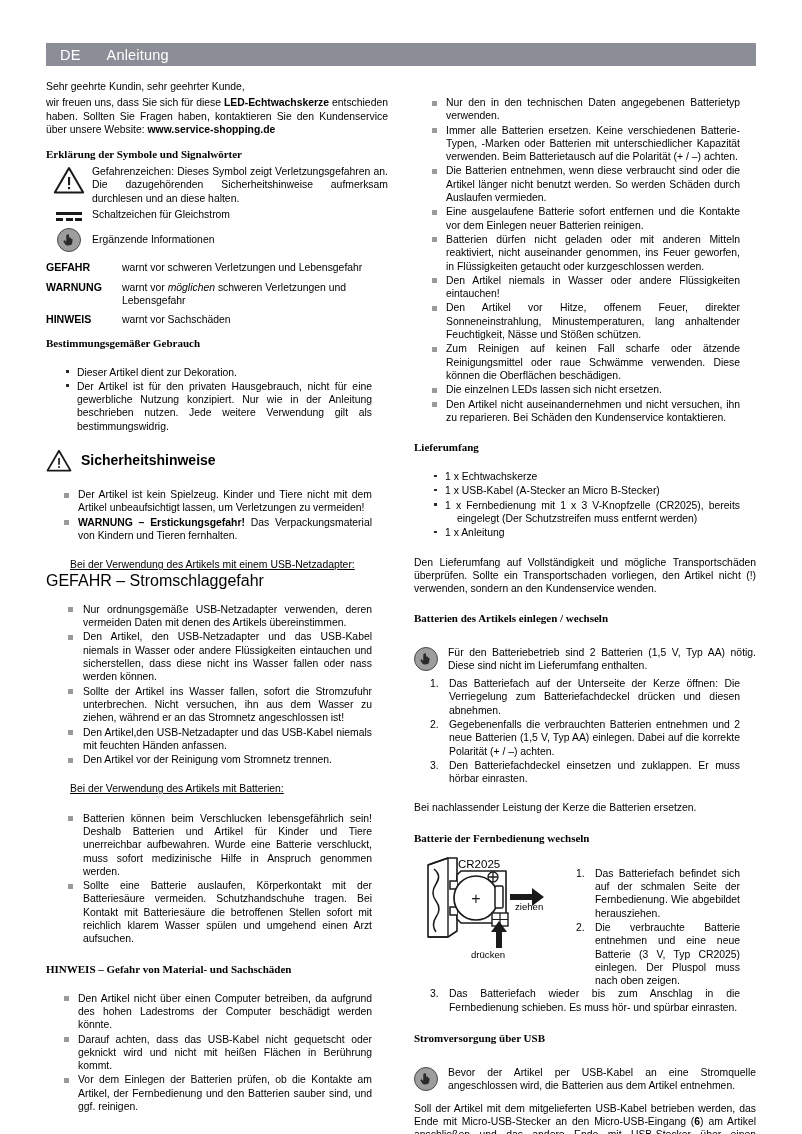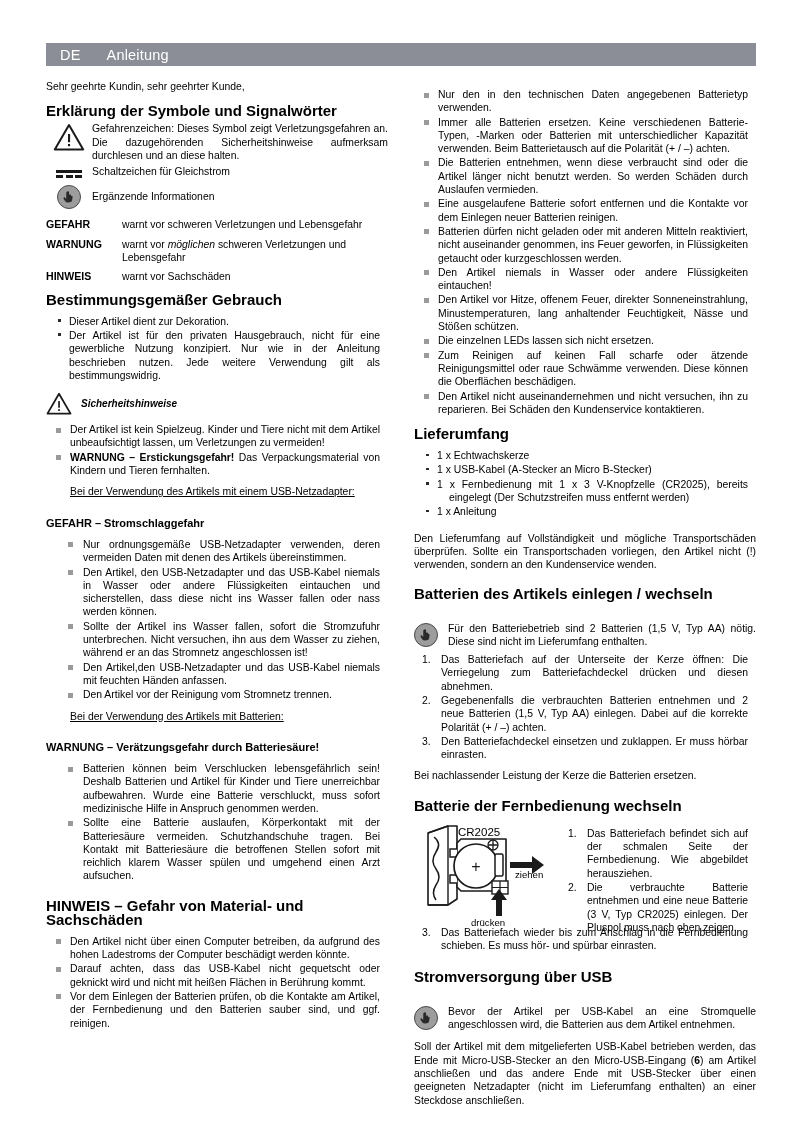--- a/index.html
+++ b/index.html
@@ -42,41 +42,42 @@
   .col {
     position: absolute;
     top: 80px;
     width: 342px;
     font-size: 10.4px;
     line-height: 13.3px;
   }
   .col-left  { left: 46px; }
   .col-right { left: 414px; }
 
-  p, ul, ol { margin: 8px; padding: 0; }
+  p, ul, ol { margin: 16px; padding: 0; }
 
   .para {
     text-align: justify;
     text-justify: inter-word;
     margin-bottom: 0px;
   }
   .para.nojust { text-align: left; }
 
   h2.sec {
-    font-size: 15px;
+    font-size: 11px;
     font-weight: bold;
     margin: 11px 0 3px 0;
     line-height: 14px;
+    font-family: Liberation Serif, serif;
   }
   h2.sec.tight { margin-top: 9px; }
 
   .subhead {
-    font-weight: bold;
-    font-size: 11px;
-    margin-top: 18px;
+    font-weight: normal;
+    font-size: 16px;
+    margin-top: 2px;
   }
   .underline-head {
     text-decoration: underline;
     font-size: 10.4px;
     margin-top: 8px;
     padding-left: 24px;
   }
 
   
   .sq-list, .dot-list, .num-list { list-style: none; }
@@ -166,21 +167,21 @@
     width: 76px; flex: 0 0 76px;
     font-weight: bold; font-size: 10.6px;
   }
   .sigdesc { flex: 1; }
 
   
   .icon-head {
     display: flex; align-items: center; gap: 9px;
     margin-top: 10px; margin-bottom: 3px;
   }
-  .icon-head .ih-text { font-weight: bold; font-size: 10px; font-style: italic; }
+  .icon-head .ih-text { font-weight: bold; font-size: 14px; }
 
   
   .note-row { display: flex; margin-top: 21px; align-items: flex-start; }
   .note-icon { flex: 0 0 34px; padding-top: 1px; }
   .note-text { flex: 1; text-align: justify; }
 
   
   .fig-block {
     display: flex;
     margin-top: 6px;
@@ -201,20 +202,23 @@
 
   <div class="header-bar">
     <span class="hb-lang">DE</span>
     <span class="hb-title">Anleitung</span>
   </div>
 
   <div class="col col-left">
 
     <div class="para nojust">Sehr geehrte Kundin, sehr geehrter Kunde,</div>
 
+    <div class="para" style="margin-top:3px;">
+      <span>wir freuen uns, dass Sie sich für diese </span><b>LED-Echtwachskerze</b><span> entschieden haben. Sollten Sie Fragen haben, kontaktieren Sie den Kundenservice über unsere Website: </span><b>www.service-shopping.de</b>
+    </div>
 
     <h2 class="sec">Erklärung der Symbole und Signalwörter</h2>
 
     <div class="sym-row">
       <div class="sym-icon-cell">
         <svg class="warn-tri" width="32" height="28" viewBox="0 0 32 28">
           <path d="M16 2 L30.2 26.4 L1.8 26.4 Z" fill="none" stroke="#1a1a1a" stroke-width="2" stroke-linejoin="round"></path>
           <rect x="15" y="11" width="2.1" height="8.2" fill="#1a1a1a"></rect>
           <rect x="15" y="21" width="2.1" height="2.2" fill="#1a1a1a"></rect>
         </svg>
@@ -287,21 +291,20 @@
 
     <ul class="sq-list indent">
       <li><span class="bullet"></span><span>Nur ordnungsgemäße USB-Netzadapter verwenden, deren vermeiden Daten mit denen des Artikels übereinstimmen.</span></li>
       <li><span class="bullet"></span><span>Den Artikel, den USB-Netzadapter und das USB-Kabel niemals in Wasser oder andere Flüssigkeiten eintauchen und sicherstellen, dass diese nicht ins Wasser fallen oder nass werden können.</span></li>
       <li><span class="bullet"></span><span>Sollte der Artikel ins Wasser fallen, sofort die Stromzufuhr unterbrechen. Nicht versuchen, ihn aus dem Wasser zu ziehen, während er an das Stromnetz angeschlossen ist!</span></li>
       <li><span class="bullet"></span><span>Den Artikel,den USB-Netzadapter und das USB-Kabel niemals mit feuchten Händen anfassen.</span></li>
       <li><span class="bullet"></span><span>Den Artikel vor der Reinigung vom Stromnetz trennen.</span></li>
     </ul>
 
     <div class="underline-head">Bei der Verwendung des Artikels mit Batterien:</div>
-    <div class="subhead">WARNUNG – Verätzungsgefahr durch Batteriesäure!</div>
 
     <ul class="sq-list indent">
       <li><span class="bullet"></span><span>Batterien können beim Verschlucken lebensgefährlich sein! Deshalb Batterien und Artikel für Kinder und Tiere unerreichbar aufbewahren. Wurde eine Batterie verschluckt, muss sofort medizinische Hilfe in Anspruch genommen werden.</span></li>
       <li><span class="bullet"></span><span>Sollte eine Batterie auslaufen, Körperkontakt mit der Batteriesäure vermeiden. Schutzhandschuhe tragen. Bei Kontakt mit Batteriesäure die betroffenen Stellen sofort mit reichlich klarem Wasser spülen und umgehend einen Arzt aufsuchen.</span></li>
     </ul>
 
     <h2 class="sec" style="margin-top:16px;">HINWEIS – Gefahr von Material- und Sachschäden</h2>
     <ul class="sq-list">
       <li><span class="bullet"></span><span>Den Artikel nicht über einen Computer betreiben, da aufgrund des hohen Ladestroms der Computer beschädigt werden könnte.</span></li>
       <li><span class="bullet"></span><span>Darauf achten, dass das USB-Kabel nicht gequetscht oder geknickt wird und nicht mit heißen Flächen in Berührung kommt.</span></li>
@@ -313,22 +316,22 @@
   <div class="col col-right">
 
     <ul class="sq-list">
       <li><span class="bullet"></span><span>Nur den in den technischen Daten angegebenen Batterietyp verwenden.</span></li>
       <li><span class="bullet"></span><span>Immer alle Batterien ersetzen. Keine verschiedenen Batterie-Typen, -Marken oder Batterien mit unterschiedlicher Kapazität verwenden. Beim Batterietausch auf die Polarität (+ / –) achten.</span></li>
       <li><span class="bullet"></span><span>Die Batterien entnehmen, wenn diese verbraucht sind oder die Artikel länger nicht benutzt werden. So werden Schäden durch Auslaufen vermieden.</span></li>
       <li><span class="bullet"></span><span>Eine ausgelaufene Batterie sofort entfernen und die Kontakte vor dem Einlegen neuer Batterien reinigen.</span></li>
       <li><span class="bullet"></span><span>Batterien dürfen nicht geladen oder mit anderen Mitteln reaktiviert, nicht auseinander genommen, ins Feuer geworfen, in Flüssigkeiten getaucht oder kurzgeschlossen werden.</span></li>
       <li><span class="bullet"></span><span>Den Artikel niemals in Wasser oder andere Flüssigkeiten eintauchen!</span></li>
       <li><span class="bullet"></span><span>Den Artikel vor Hitze, offenem Feuer, direkter Sonneneinstrahlung, Minustemperaturen, lang anhaltender Feuchtigkeit, Nässe und Stößen schützen.</span></li>
+      <li><span class="bullet"></span><span>Zum Reinigen auf keinen Fall scharfe oder ätzende Reinigungsmittel oder raue Schwämme verwenden. Diese können die Oberflächen beschädigen.</span></li>
       <li><span class="bullet"></span><span>Die einzelnen LEDs lassen sich nicht ersetzen.</span></li>
-      <li><span class="bullet"></span><span>Zum Reinigen auf keinen Fall scharfe oder ätzende Reinigungsmittel oder raue Schwämme verwenden. Diese können die Oberflächen beschädigen.</span></li>
       <li><span class="bullet"></span><span>Den Artikel nicht auseinandernehmen und nicht versuchen, ihn zu reparieren. Bei Schäden den Kundenservice kontaktieren.</span></li>
     </ul>
 
     <h2 class="sec">Lieferumfang</h2>
     <ul class="dot-list">
       <li><span class="bullet"></span><span>1 x Echtwachskerze</span></li>
       <li><span class="bullet"></span><span>1 x USB-Kabel (A-Stecker an Micro B-Stecker)</span></li>
       <li class="hang2"><span class="bullet"></span><span>1 x Fernbedienung mit 1 x 3 V-Knopfzelle (CR2025), bereits eingelegt (Der Schutzstreifen muss entfernt werden)</span></li>
       <li><span class="bullet"></span><span>1 x Anleitung</span></li>
     </ul>

